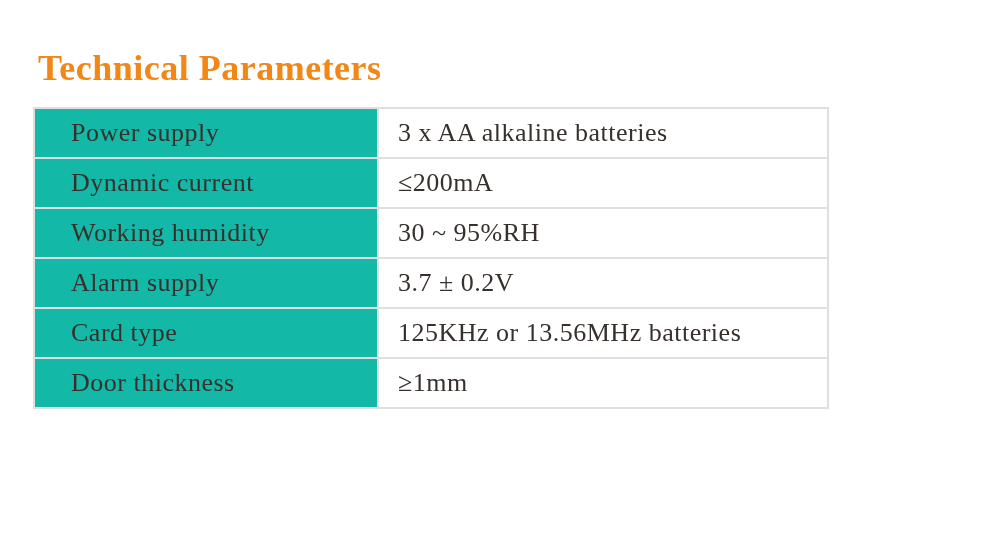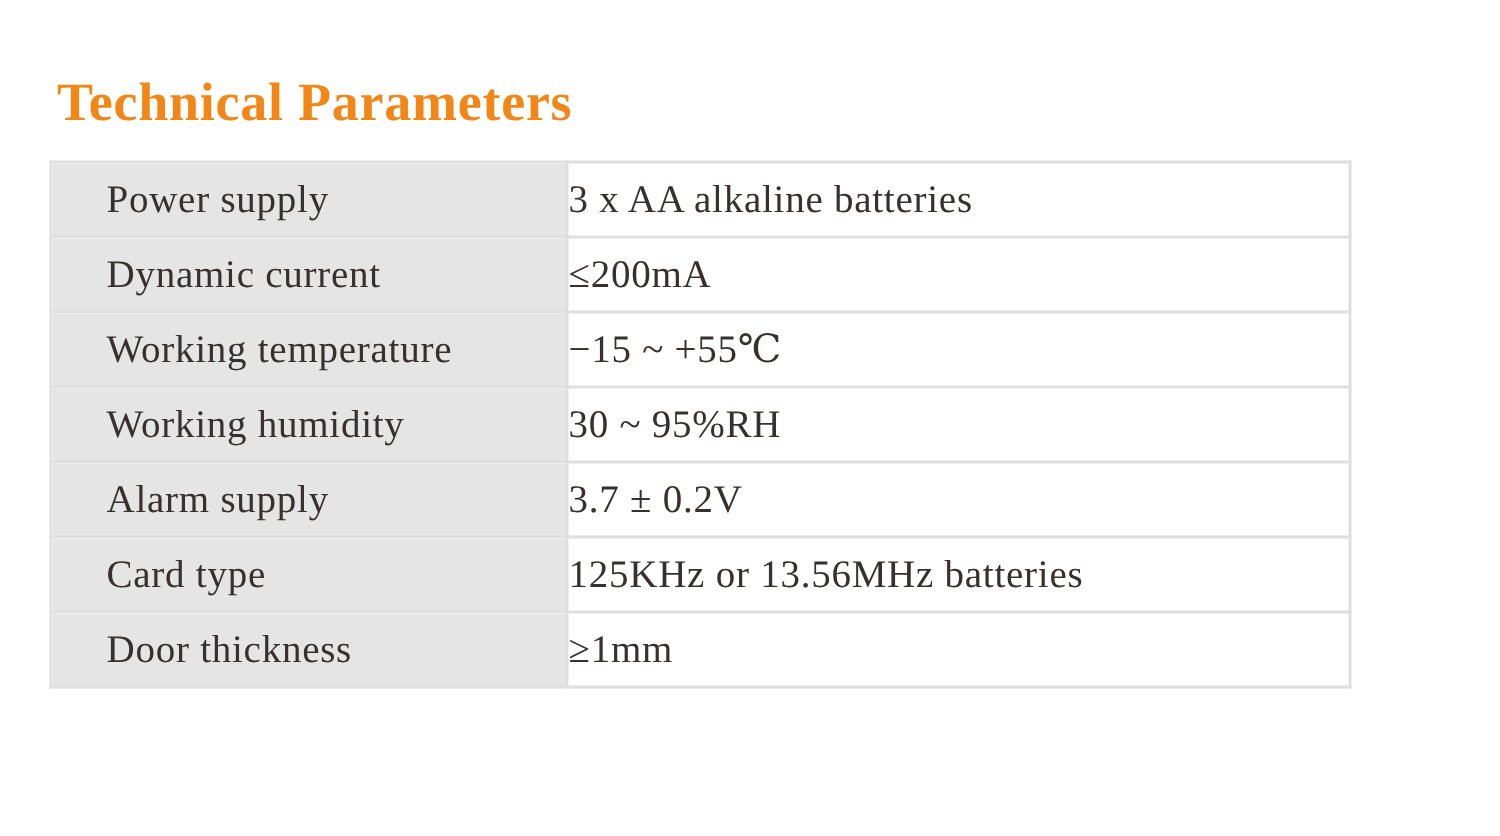--- a/index.html
+++ b/index.html
@@ -40,48 +40,45 @@
     height: 50px;
     font-size: 26px;
     color: #37302D;
     letter-spacing: 0.5px;
     vertical-align: middle;
     white-space: nowrap;
     overflow: hidden;
   }
   td.cell-label {
     width: 344px;
-    background: #e5e5e5;
+    background: #14b8a6;
     padding-left: 36px;
   }
   td.cell-value {
-    width: 522px;
+    width: 450px;
     background: #ffffff;
+    padding-left: 19px;
   }
 </style>
 </head>
 <body>
 
 <div class="page">
 
   <h1 class="page-title">Technical Parameters</h1>
 
   <table class="params">
     <tbody>
       <tr>
         <td class="cell-label">Power supply</td>
         <td class="cell-value">3 x AA alkaline batteries</td>
       </tr>
       <tr>
         <td class="cell-label">Dynamic current</td>
         <td class="cell-value">≤200mA</td>
-      </tr>
-      <tr>
-        <td class="cell-label">Working temperature</td>
-        <td class="cell-value">−15 ~ +55℃</td>
       </tr>
       <tr>
         <td class="cell-label">Working humidity</td>
         <td class="cell-value">30 ~ 95%RH</td>
       </tr>
       <tr>
         <td class="cell-label">Alarm supply</td>
         <td class="cell-value">3.7 ± 0.2V</td>
       </tr>
       <tr>

